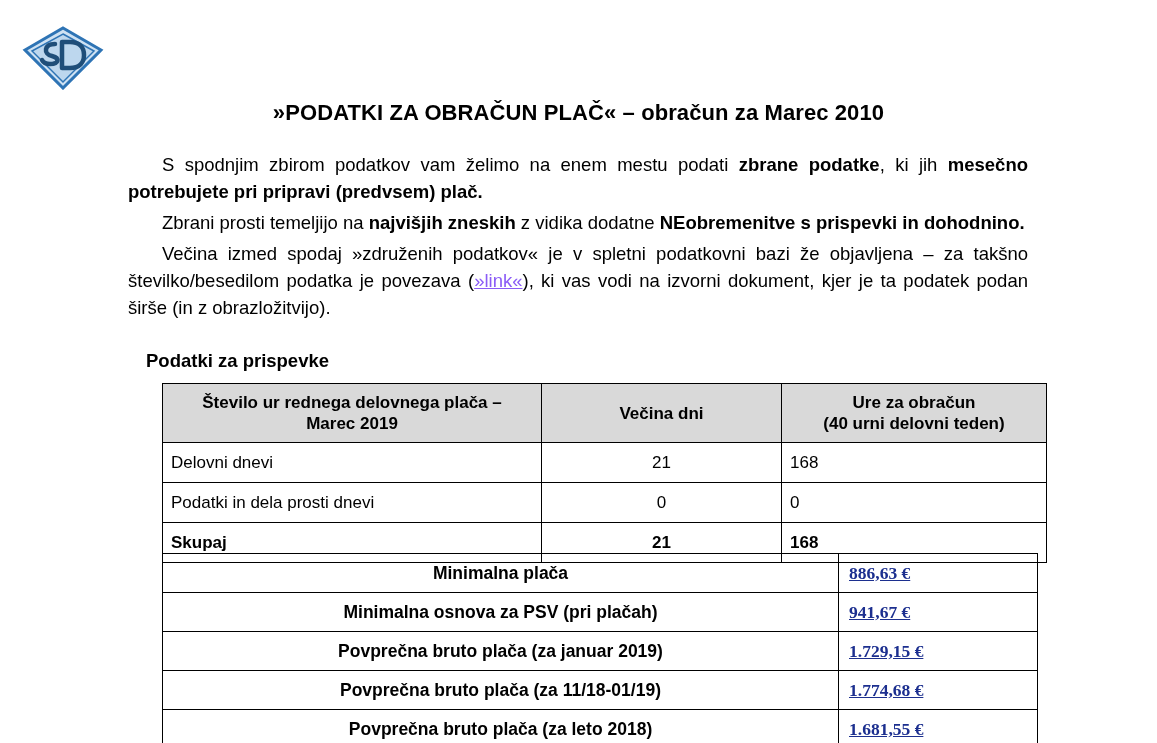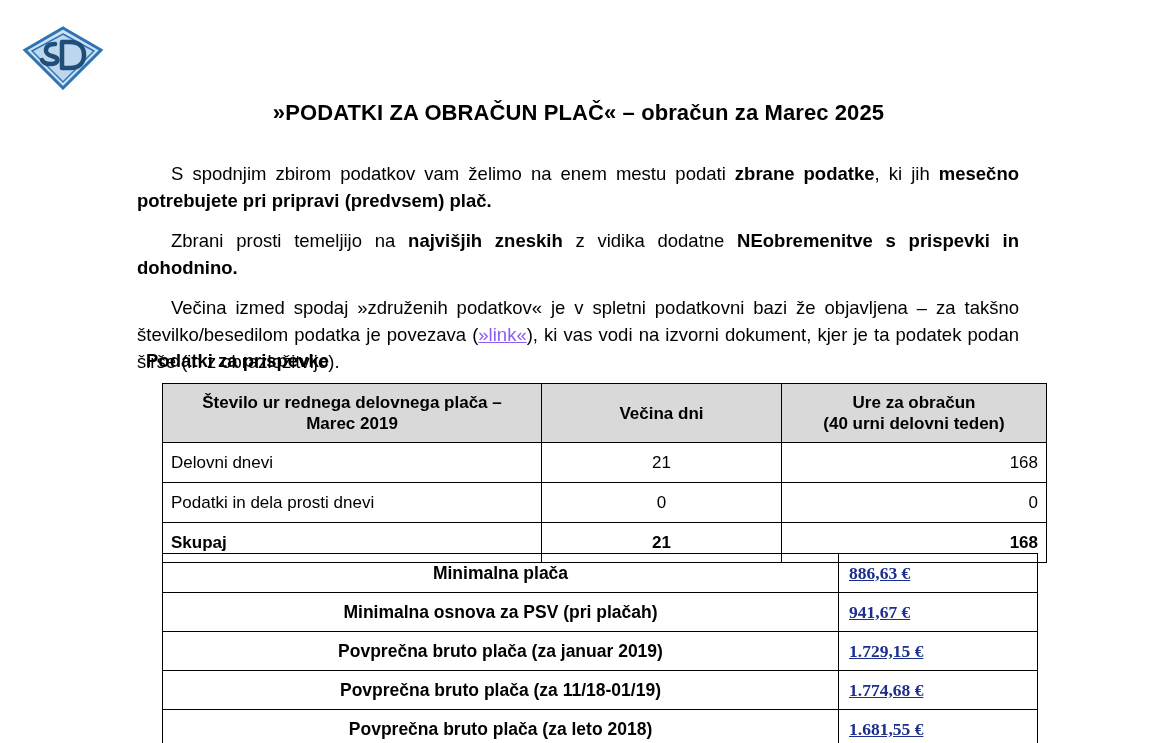--- a/index.html
+++ b/index.html
@@ -46,21 +46,21 @@
   .intro {
     position: absolute;
     left: 124px;
     top: 147px;
     width: 908px;
     font-size: 18.5px;
     line-height: 27px;
     text-align: justify;
   }
   .intro p {
-    margin: 13px;
+    margin: 4px;
     text-indent: 34px;
     text-align: justify;
   }
   .b { font-weight: bold; }
   .link {
     color: #8b5cf6;
     font-weight: normal;
     text-decoration: underline;
   }
 
@@ -93,21 +93,21 @@
     font-weight: bold;
     text-align: center;
     height: 52px;
     line-height: 21px;
   }
   .table-hours tbody td {
     height: 33px;
   }
   .col-label { width: 362px; text-align: left; }
   .col-days  { width: 223px; text-align: center; }
-  .col-hours { width: 248px; text-align: right; }
+  .col-hours { width: 248px; text-align: left; }
   .row-total td { font-weight: bold; }
 
   .table-amounts {
     position: absolute;
     left: 162px;
     top: 553px;
     width: 833px;
     border-collapse: collapse;
     table-layout: fixed;
     font-size: 17.5px;
@@ -134,21 +134,21 @@
 
   <div class="logo">
     <svg width="82" height="64" viewBox="0 0 82 64" xmlns="http://www.w3.org/2000/svg">
       <polygon points="41,2 79,24 41,62 3,24" fill="#cfe2f3" stroke="#2e74b5" stroke-width="3"></polygon>
       <polygon points="41,8 72,25 41,56 10,25" fill="#bdd7ee" stroke="#2e74b5" stroke-width="1.5"></polygon>
       <path d="M33 18 C22 18 21 28 30 30 C38 32 37 38 28 38 C24 38 21 36 20 34" fill="none" stroke="#1f4e79" stroke-width="4.5" stroke-linecap="round"></path>
       <path d="M40 16 L40 42 L48 42 C58 42 62 36 62 29 C62 22 58 16 48 16 Z" fill="none" stroke="#1f4e79" stroke-width="4.5" stroke-linejoin="round"></path>
     </svg>
   </div>
 
-  <div class="doc-title">»PODATKI ZA OBRAČUN PLAČ« – obračun za Marec 2025</div>
+  <div class="doc-title">»PODATKI ZA OBRAČUN PLAČ« – obračun za Marec 2010</div>
 
   <div class="intro">
     <p><span>S spodnjim zbirom podatkov vam želimo na enem mestu podati </span><span class="b">zbrane podatke</span><span>, ki jih </span><span class="b">mesečno potrebujete pri pripravi (predvsem) plač.</span></p>
     <p><span>Zbrani prosti temeljijo na </span><span class="b">najvišjih zneskih</span><span> z vidika dodatne </span><span class="b">NEobremenitve s prispevki in dohodnino.</span></p>
     <p><span>Večina izmed spodaj »združenih podatkov« je v spletni podatkovni bazi že objavljena – za takšno številko/besedilom podatka je povezava (</span><a class="link" href="#">»link«</a><span>), ki vas vodi na izvorni dokument, kjer je ta podatek podan širše (in z obrazložitvijo).</span></p>
   </div>
 
   <div class="section-heading">Podatki za prispevke</div>
 
   <table class="table-hours">

